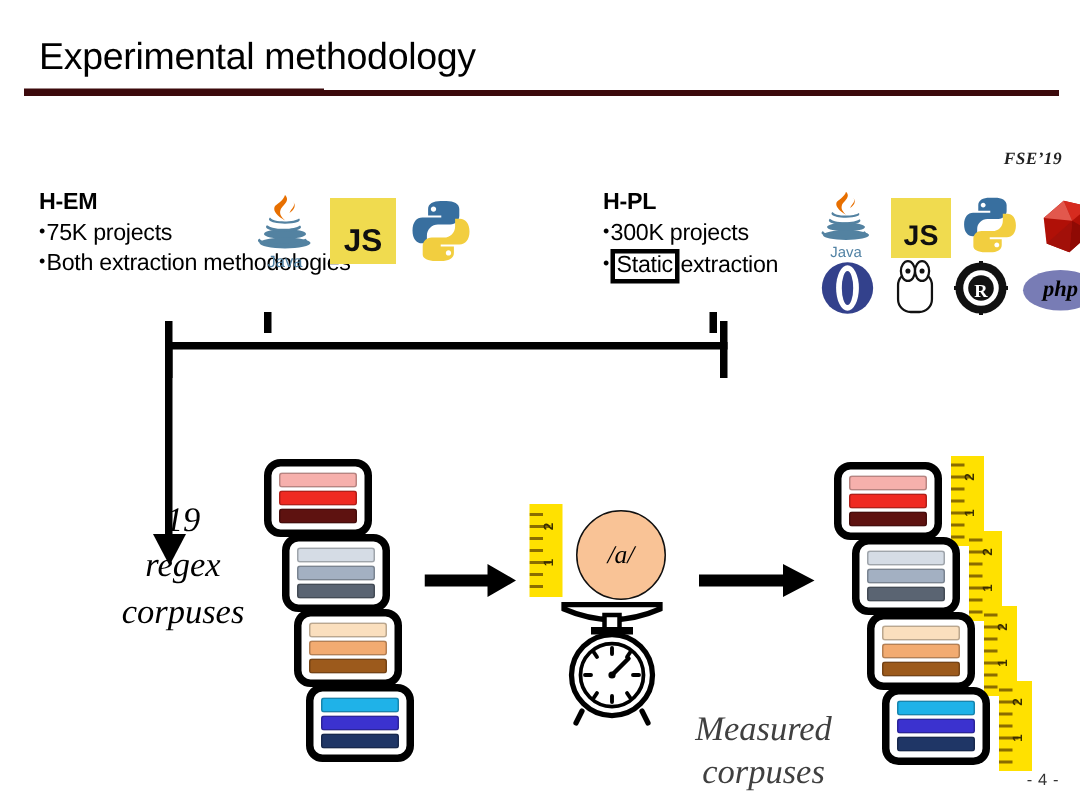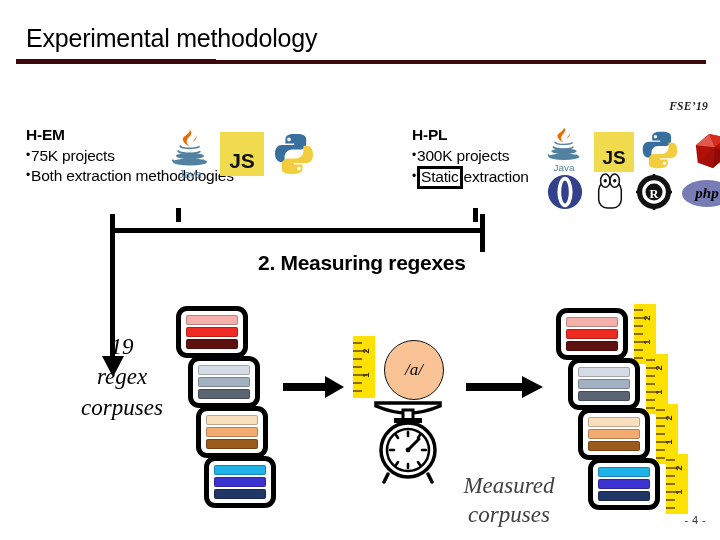--- a/index.html
+++ b/index.html
@@ -70,21 +70,21 @@
     color: #222;
     letter-spacing: 0.3px;
   }
 
   
   .col {
     position: absolute;
     top: 126px;
   }
   .col-hem { left: 26px; }
-  .col-hpl { left: 412px; }
+  .col-hpl { left: 402px; }
 
   .col-head {
     font-size: 15.5px;
     font-weight: bold;
     letter-spacing: -0.2px;
     margin: 0 0 2px 0;
     white-space: nowrap;
   }
   .bullet {
     font-size: 15.5px;
@@ -406,21 +406,20 @@
   </div>
 
   <div class="connector" style="left:110px; top:214px; width:5px; height:38px;"></div>
   <div class="connector" style="left:480px; top:214px; width:5px; height:38px;"></div>
   <div class="connector" style="left:110px; top:228px; width:375px; height:5px;"></div>
   <div class="connector" style="left:110px; top:228px; width:5px; height:128px;"></div>
   <svg class="arrow" style="left:100px; top:348px;" width="26" height="30" viewBox="0 0 26 30">
     <polygon points="13,29 2,8 24,8" fill="#000"></polygon>
   </svg>
 
-  <div class="sec2-heading">2. Measuring regexes</div>
 
   <div class="corpus-label">
     <div>19</div>
     <div>regex</div>
     <div>corpuses</div>
   </div>
 
   <div class="card" style="left:176px; top:306px;">
     <div class="bar" style="background: rgb(246, 176, 172);"></div>
     <div class="bar" style="background: rgb(239, 42, 34);"></div>

